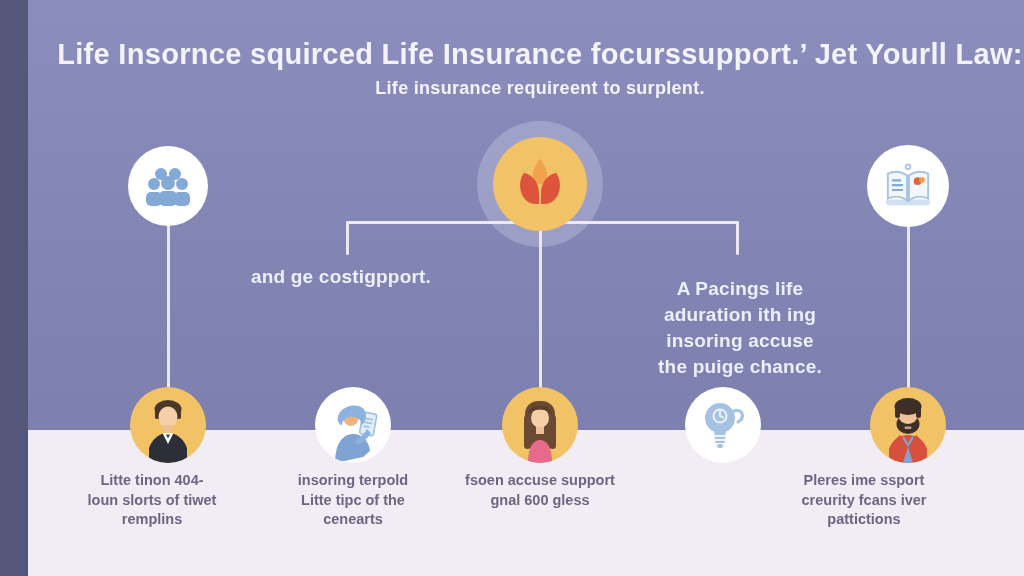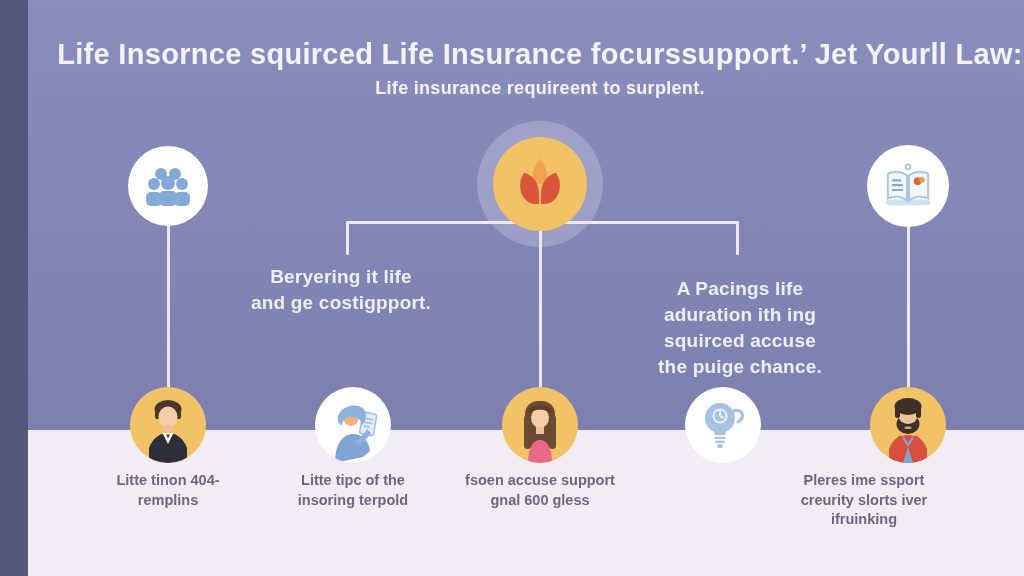--- a/index.html
+++ b/index.html
@@ -78,27 +78,26 @@
         <rect x="11" y="18" width="10" height="2.2" rx="1" fill="#84a9d6"></rect>
         <rect x="11" y="23" width="12" height="2.2" rx="1" fill="#84a9d6"></rect>
         <rect x="11" y="28" width="12" height="2.2" rx="1" fill="#84a9d6"></rect>
         <circle cx="38" cy="20" r="4" fill="#e2613f"></circle>
         <circle cx="42.5" cy="18.5" r="3" fill="#f0a04a"></circle>
       </svg>
     </span>
   </div>
 
   <div class="note" style="left:193px;top:264px;">
-    <div>Beryering it life</div>
     <div>and ge costigpport.</div>
   </div>
   <div class="note" style="left:592px;top:276px;">
     <div>A Pacings life</div>
     <div>aduration ith ing</div>
-    <div>squirced accuse</div>
+    <div>insoring accuse</div>
     <div>the puige chance.</div>
   </div>
 
   <div class="circle gold" style="left:102px;top:387px;width:76px;height:76px;">
     <span>
       <svg width="76" height="76" viewBox="0 0 76 76">
         <ellipse cx="38" cy="22" rx="13.5" ry="9" fill="#4a3728"></ellipse>
         <rect x="25" y="21" width="5" height="11" rx="2" fill="#4a3728"></rect>
         <rect x="46" y="21" width="5" height="11" rx="2" fill="#4a3728"></rect>
         <ellipse cx="38" cy="30" rx="9.5" ry="10.5" fill="#f5cfa8"></ellipse>
@@ -166,31 +165,33 @@
         <rect x="46" y="19" width="5" height="12" rx="2.5" fill="#3d2f26"></rect>
         <rect x="34.5" y="39.5" width="7" height="2.6" rx="1.3" fill="#caa184"></rect>
         <path d="M19 76 L19 62 C23 51 31 48 38 48 C45 48 53 51 57 62 L57 76 Z" fill="#d94f3d"></path>
         <path d="M33 48 L38 56 L43 48 L43 76 L33 76 Z" fill="#7fa4d4"></path>
         <path d="M30 48 L38 60 L33 76 L24 76 L24 54 Z" fill="#d94f3d"></path>
         <path d="M46 48 L38 60 L43 76 L52 76 L52 54 Z" fill="#d94f3d"></path>
       </svg>
     </span>
   </div>
 
-  <div class="label" style="left:40px;">
+  <div class="label" style="left:24px;">
     <div>Litte tinon 404-</div>
+    <div>loun slorts of tiwet</div>
     <div>remplins</div>
   </div>
   <div class="label" style="left:225px;">
+    <div>insoring terpold</div>
     <div>Litte tipc of the</div>
-    <div>insoring terpold</div>
+    <div>cenearts</div>
   </div>
   <div class="label" style="left:412px;">
     <div>fsoen accuse support</div>
     <div>gnal 600 gless</div>
   </div>
   <div class="label" style="left:736px;">
     <div>Pleres ime ssport</div>
-    <div>creurity slorts iver</div>
-    <div>ifruinking</div>
+    <div>creurity fcans iver</div>
+    <div>pattictions</div>
   </div>
 
 </div>
 
 </body></html>

